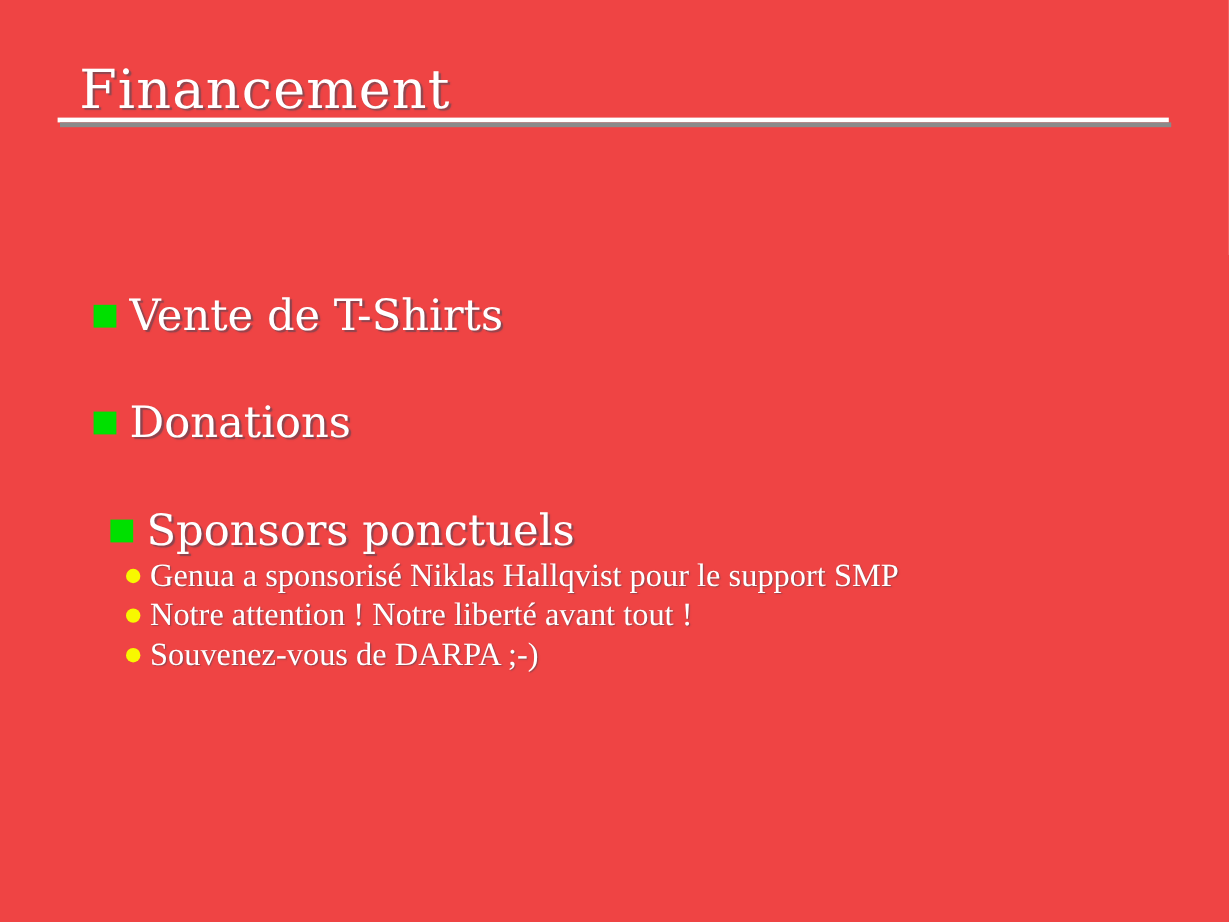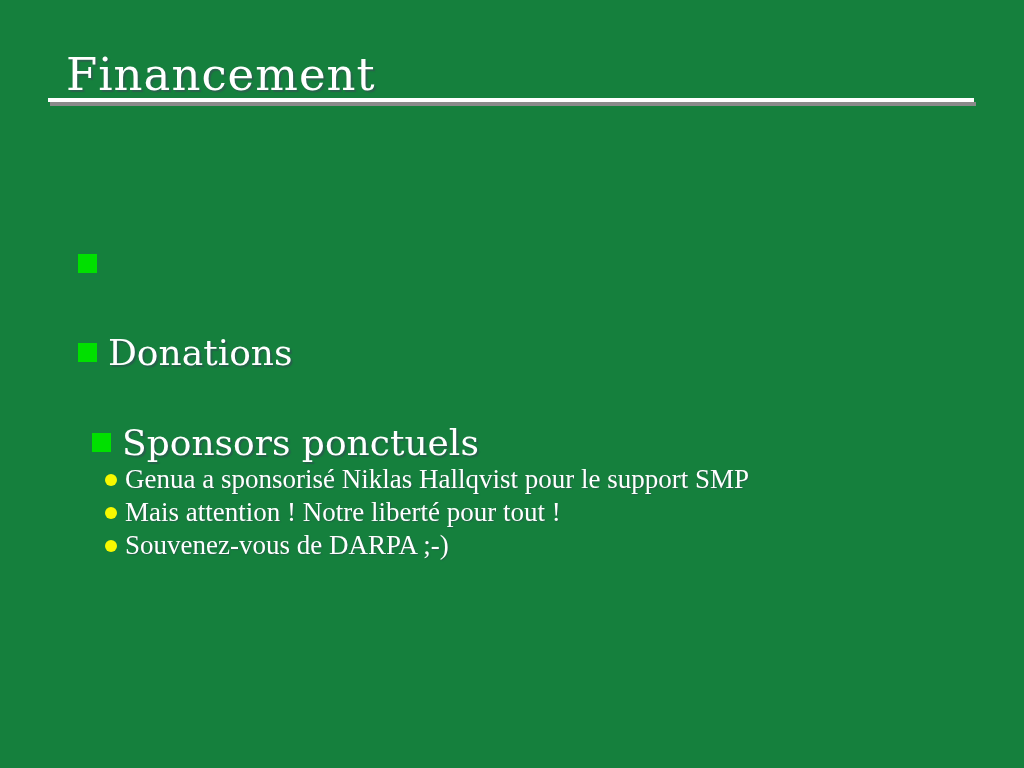--- a/index.html
+++ b/index.html
@@ -3,21 +3,21 @@
 <meta charset="utf-8">
 <style>
   html, body {
     margin: 0;
     padding: 0;
   }
   .slide {
     position: relative;
     width: 1024px;
     height: 768px;
-    background: #15803d;
+    background: #ef4444;
     overflow: hidden;
     font-family: "DejaVu Serif", serif;
   }
   .title {
     position: absolute;
     left: 66px;
     top: 52px;
     margin: 0;
     font-size: 45px;
     font-weight: normal;
@@ -98,40 +98,41 @@
   <h1 class="title">Financement</h1>
 
   <div class="rule">
     <div class="rule-white"></div>
     <div class="rule-gray"></div>
   </div>
 
 
   <div class="item item-2">
     <span class="sq"></span>
+    <span class="label">Vente de T-Shirts</span>
   </div>
 
   <div class="item item-3">
     <span class="sq"></span>
     <span class="label">Donations</span>
   </div>
 
   <div class="item item-4">
     <span class="sq"></span>
     <span class="label">Sponsors ponctuels</span>
   </div>
 
   <div class="subitem sub-1">
     <span class="dot"></span>
     <span class="label">Genua a sponsorisé Niklas Hallqvist pour le support SMP</span>
   </div>
 
   <div class="subitem sub-2">
     <span class="dot"></span>
-    <span class="label">Mais attention ! Notre liberté pour tout !</span>
+    <span class="label">Notre attention ! Notre liberté avant tout !</span>
   </div>
 
   <div class="subitem sub-3">
     <span class="dot"></span>
     <span class="label">Souvenez-vous de DARPA ;-)</span>
   </div>
 
 </div>
 
 </body></html>

